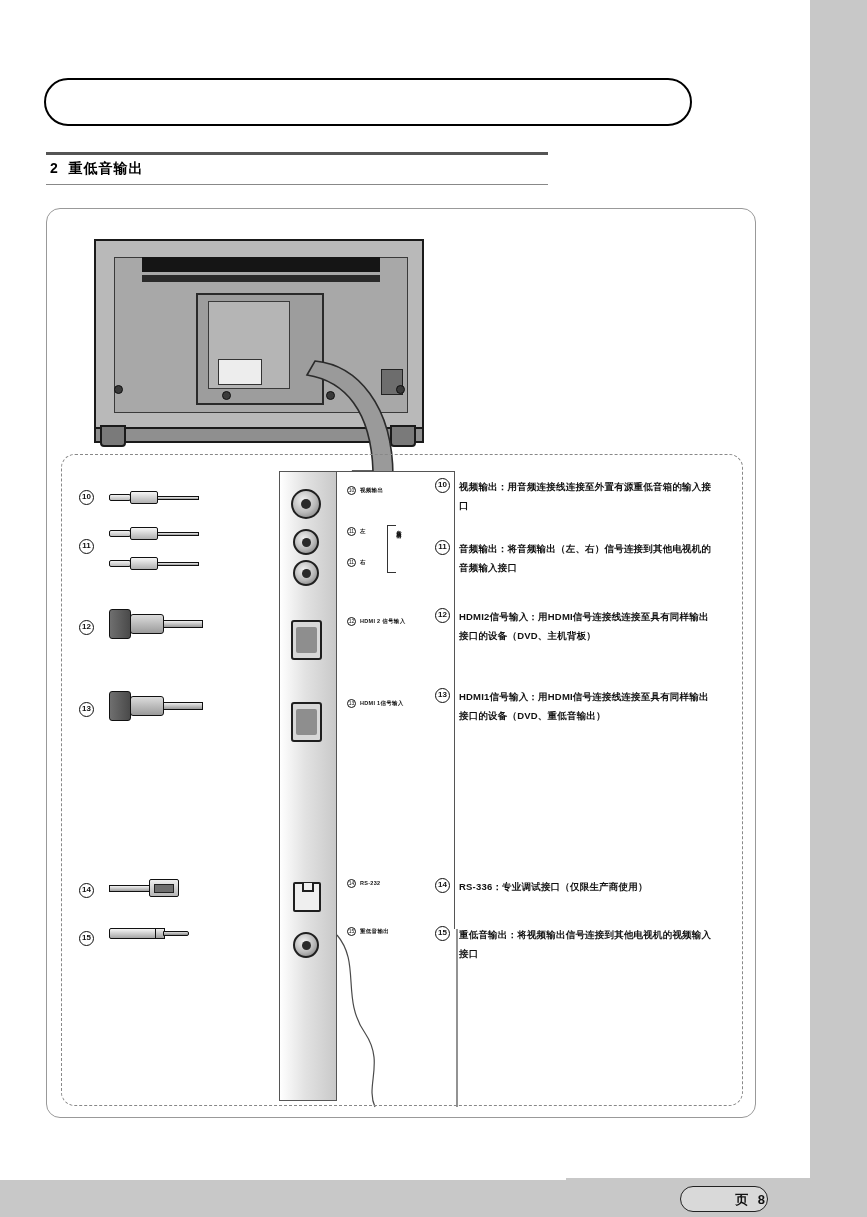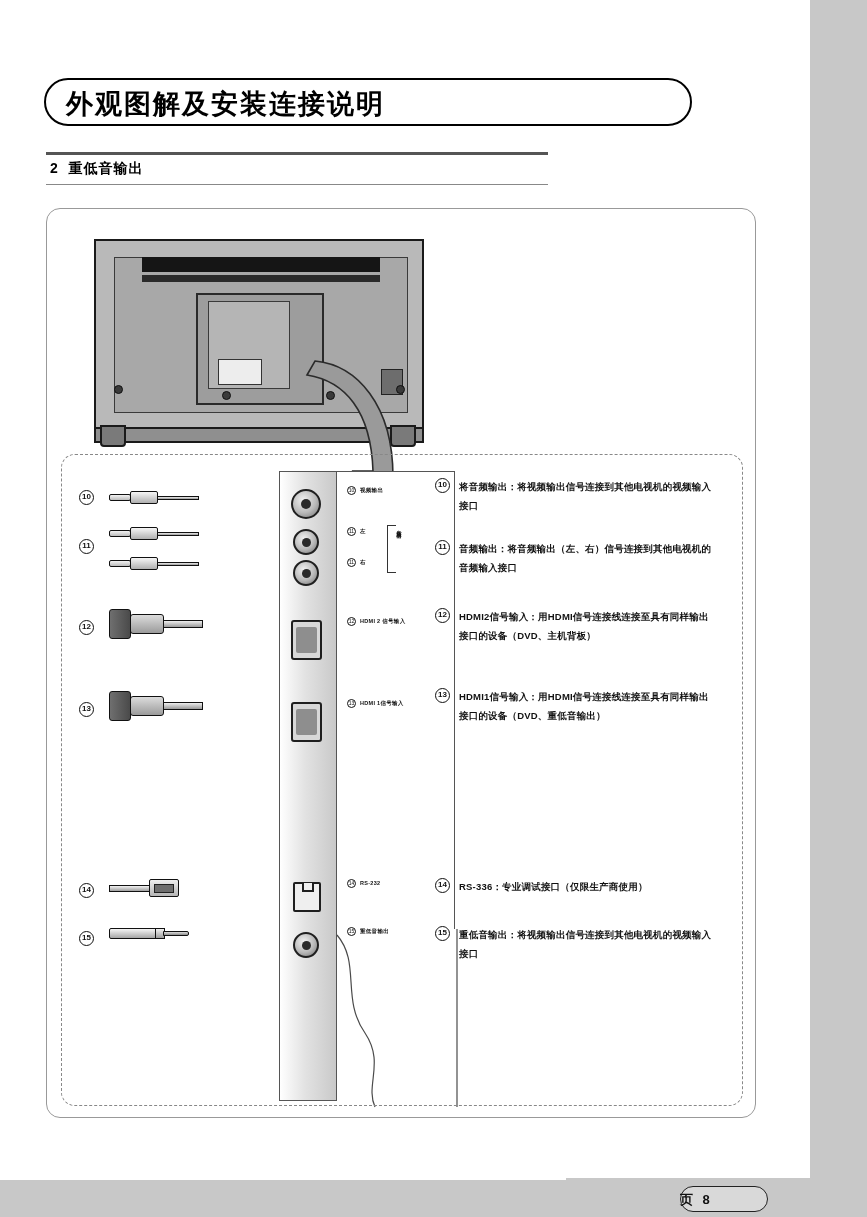--- a/index.html
+++ b/index.html
@@ -515,38 +515,37 @@
     border: 1.4px solid #222;
     border-radius: 13px;
     box-sizing: border-box;
     background: #d9d9d9;
   }
   .page-pill-text {
     position: absolute;
     left: 680px;
     top: 1191px;
     width: 88px;
-    text-align: left;
+    text-align: right;
     font-size: 13px;
     font-weight: bold;
     color: #111;
     letter-spacing: 3px;
   }
 </style>
 </head>
 <body>
 
 <div class="page">
 
   <div class="scan-band-right"></div>
   <div class="scan-band-bottom"></div>
   <div class="sheet"></div>
 
   <div class="title-pill"></div>
-  <div class="title-text">外观图解及安装连接说明</div>
 
   <div class="sec-rule-top"></div>
   <div class="sec-title">
     <span>2</span>&nbsp;
     <span>重低音输出</span>
   </div>
   <div class="sec-rule-bottom"></div>
 
   <div class="panel">
 
@@ -669,21 +668,21 @@
 
     <div class="cable-num" style="left:32px;top:722px;">15</div>
     <div class="audio-plug" style="left:62px;top:718px;width:96px;height:16px;">
       <div class="body"></div>
         <div class="collar"></div>
         <div class="pin"></div>
     </div>
 
     <div class="desc" style="left:388px;top:268px;">
       <div class="desc-num">10</div>
-      <div class="desc-text">将音频输出：将视频输出信号连接到其他电视机的视频输入接口</div>
+      <div class="desc-text">视频输出：用音频连接线连接至外置有源重低音箱的输入接口</div>
     </div>
 
     <div class="desc" style="left:388px;top:330px;">
       <div class="desc-num">11</div>
       <div class="desc-text">音频输出：将音频输出（左、右）信号连接到其他电视机的音频输入接口</div>
     </div>
 
     <div class="desc" style="left:388px;top:398px;">
       <div class="desc-num">12</div>
       <div class="desc-text">HDMI2信号输入：用HDMI信号连接线连接至具有同样输出接口的设备（DVD、主机背板）</div>

